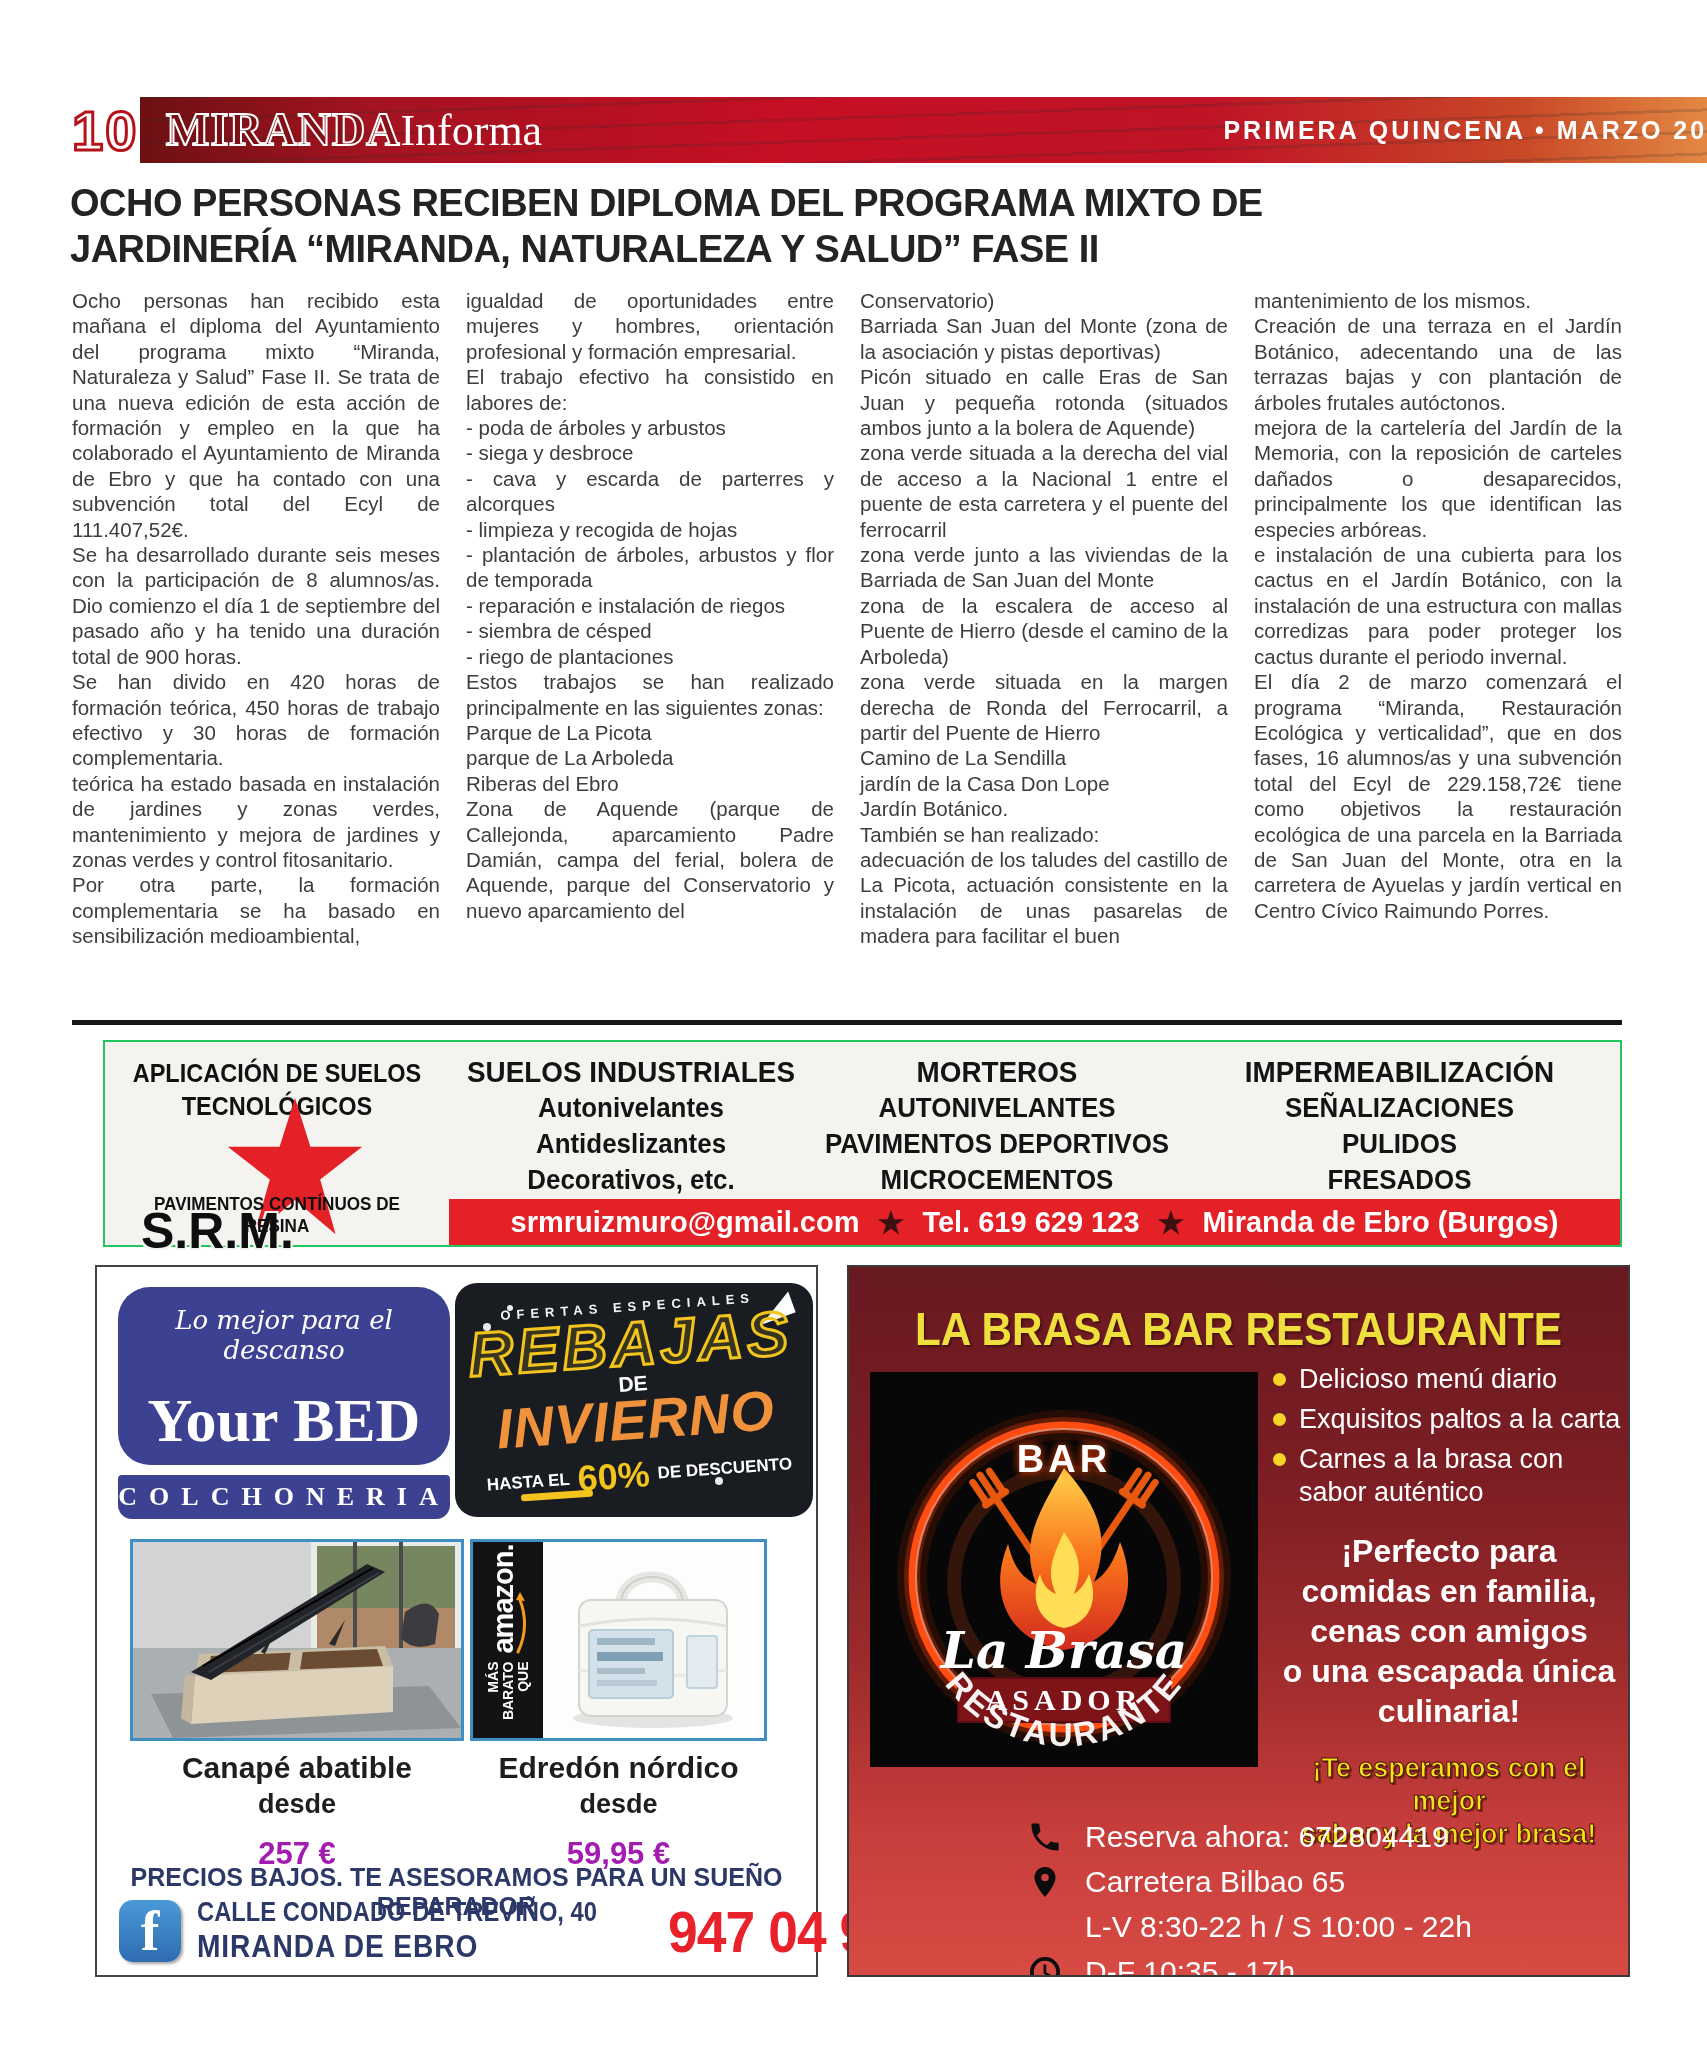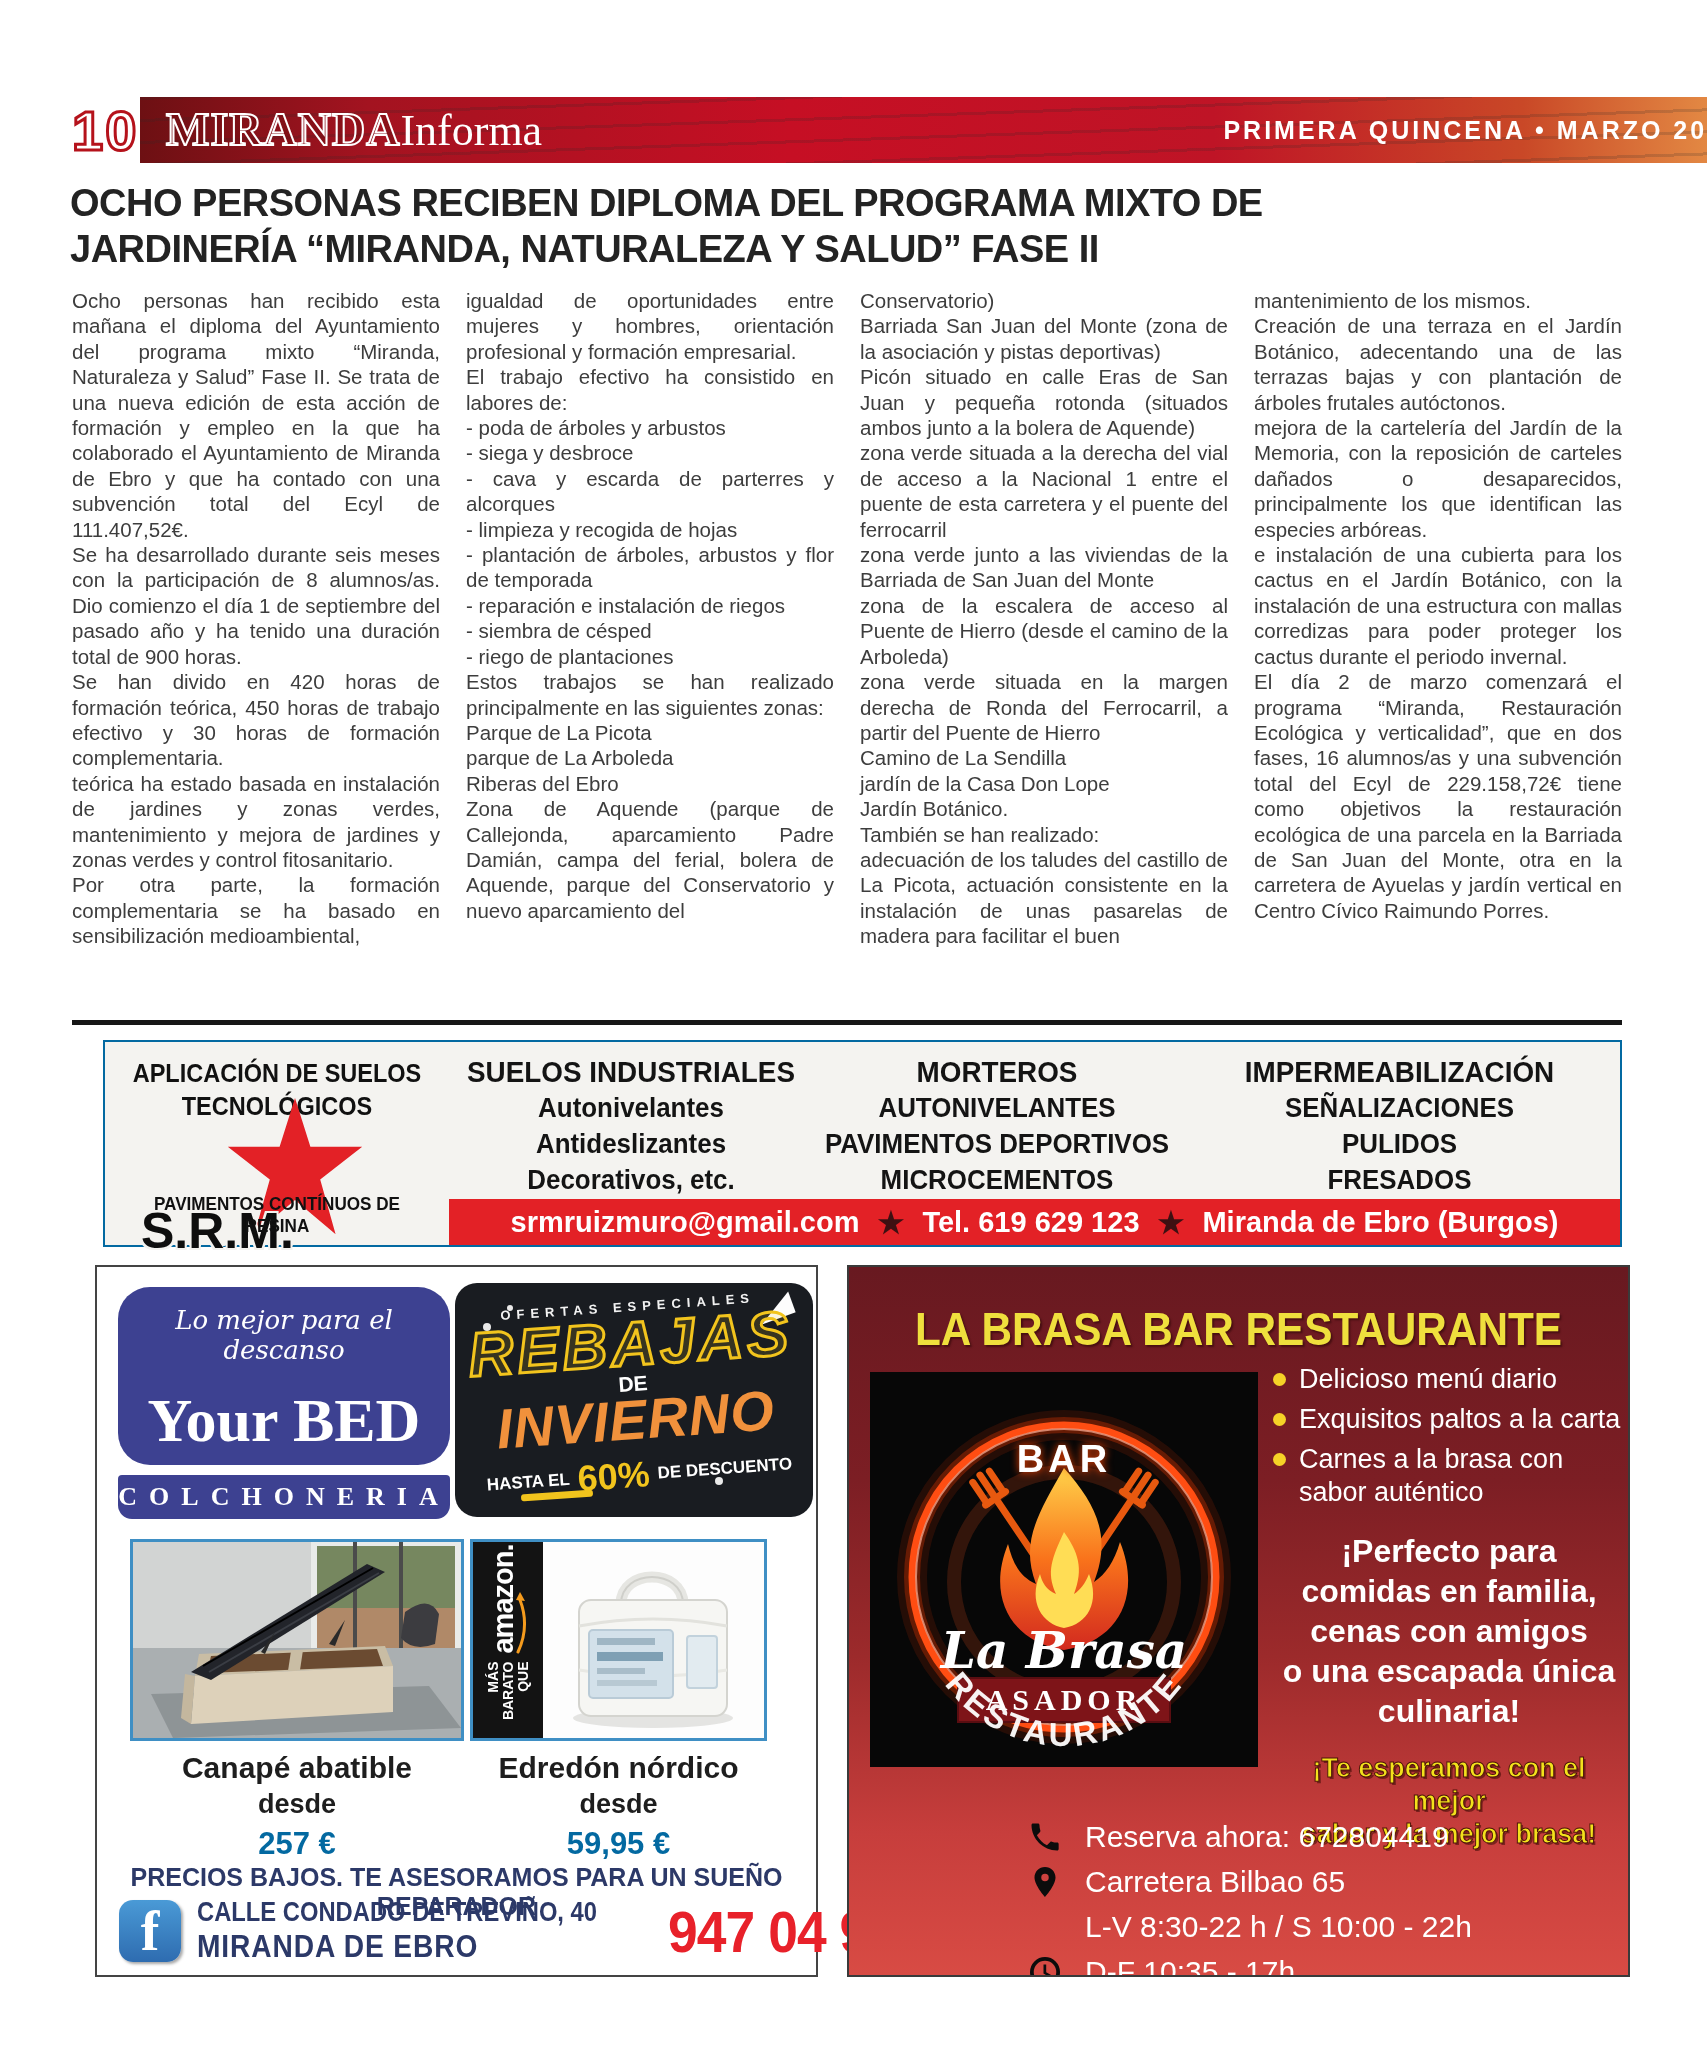--- a/index.html
+++ b/index.html
@@ -24,21 +24,21 @@
   
   .headline { left:70px; top:180px; width:1540px; font-size:38px; font-weight:bold;
               color:#232323; line-height:46px; letter-spacing:-0.5px; }
   .article { left:72px; top:288px; width:1550px; height:732px; display:flex; gap:26px; overflow:hidden; }
   .artcol { width:368px; font-size:20.5px; line-height:25.4px; color:#3d3d3d;
             text-align:justify; white-space:pre-line; }
   .rule { left:72px; top:1020px; width:1550px; height:5px; background:#161616; }
 
   
   .srm { left:103px; top:1040px; width:1519px; height:207px; background:#f4f3f0;
-         border:2px solid #0369a1; box-sizing:border-box; }
+         border:2px solid #22c55e; box-sizing:border-box; }
   .srm-left { position:absolute; left:0; top:0; width:344px; height:100%; }
   .srm-t { text-align:center; font-weight:bold; color:#111; font-size:25px; line-height:33px; transform:scaleX(.94); }
   .srm-t1 { margin-top:15px; }
   .star { position:absolute; left:120px; top:56px; width:140px; height:148px; background:#e32126;
           clip-path:polygon(50% 0%,61% 33%,98% 33%,68% 55%,79% 92%,50% 69%,21% 92%,32% 55%,2% 33%,39% 33%); }
   .srm-brand { position:absolute; left:36px; top:116px; font-size:50px; font-weight:bold; color:#0e0e0e;
           text-shadow:2px 2px 0 #f4f3f0,-2px -2px 0 #f4f3f0,2px -2px 0 #f4f3f0,-2px 2px 0 #f4f3f0;margin-top:44px; }
   .srm-pav { position:absolute; left:4px; bottom:8px; width:336px; text-align:center;
           font-weight:bold; font-size:19px; color:#111; transform:scaleX(.9); }
   .srm-col { position:absolute; top:12px; text-align:center; font-weight:bold; color:#141414; }
@@ -89,21 +89,21 @@
              justify-content:center; gap:8px; }
   .amz-note { color:#fff; font-weight:bold; font-size:14px; line-height:15px; width:74px; text-align:right; }
   .amz-brandwrap { position:relative; }
   .amz-brand { color:#fff; font-weight:bold; font-size:29px; letter-spacing:-1px; }
   .duvet { flex:1; background:#fdfdfd; }
   .cap { position:absolute; text-align:center; color:#1e1e1e; font-weight:bold; }
   .cap1 { left:33px; top:484px; width:334px; }
   .cap2 { left:373px; top:484px; width:297px; }
   .cap-name { font-size:30px; }
   .cap-desde { font-size:27px; margin-top:4px; }
-  .cap-price { font-size:31px; color:#0369a1; margin-top:6px; }
+  .cap-price { font-size:31px; color:#a21caf; margin-top:16px; }
   .bed-slogan { position:absolute; left:0; right:0; top:596px; text-align:center;
                 font-weight:bold; font-size:25px; color:#2c3968; }
   .bed-foot { position:absolute; left:22px; top:630px; display:flex; align-items:center; gap:16px; }
   .fb { width:62px; height:62px; border-radius:14px; background:linear-gradient(180deg,#4a9ad6,#2e6cb0);
         color:#fff; font-family:"Liberation Serif", serif; font-weight:bold; font-size:56px;
         display:flex; align-items:center; justify-content:center; overflow:hidden; flex:none;
         box-shadow:2px 2px 3px rgba(0,0,0,.35); }
   .addr { color:#2c3968; font-weight:bold; transform:scaleX(.88); transform-origin:left center; white-space:nowrap; }
   .addr1 { font-size:27px; }
   .addr2 { font-size:32px; letter-spacing:1px; }

